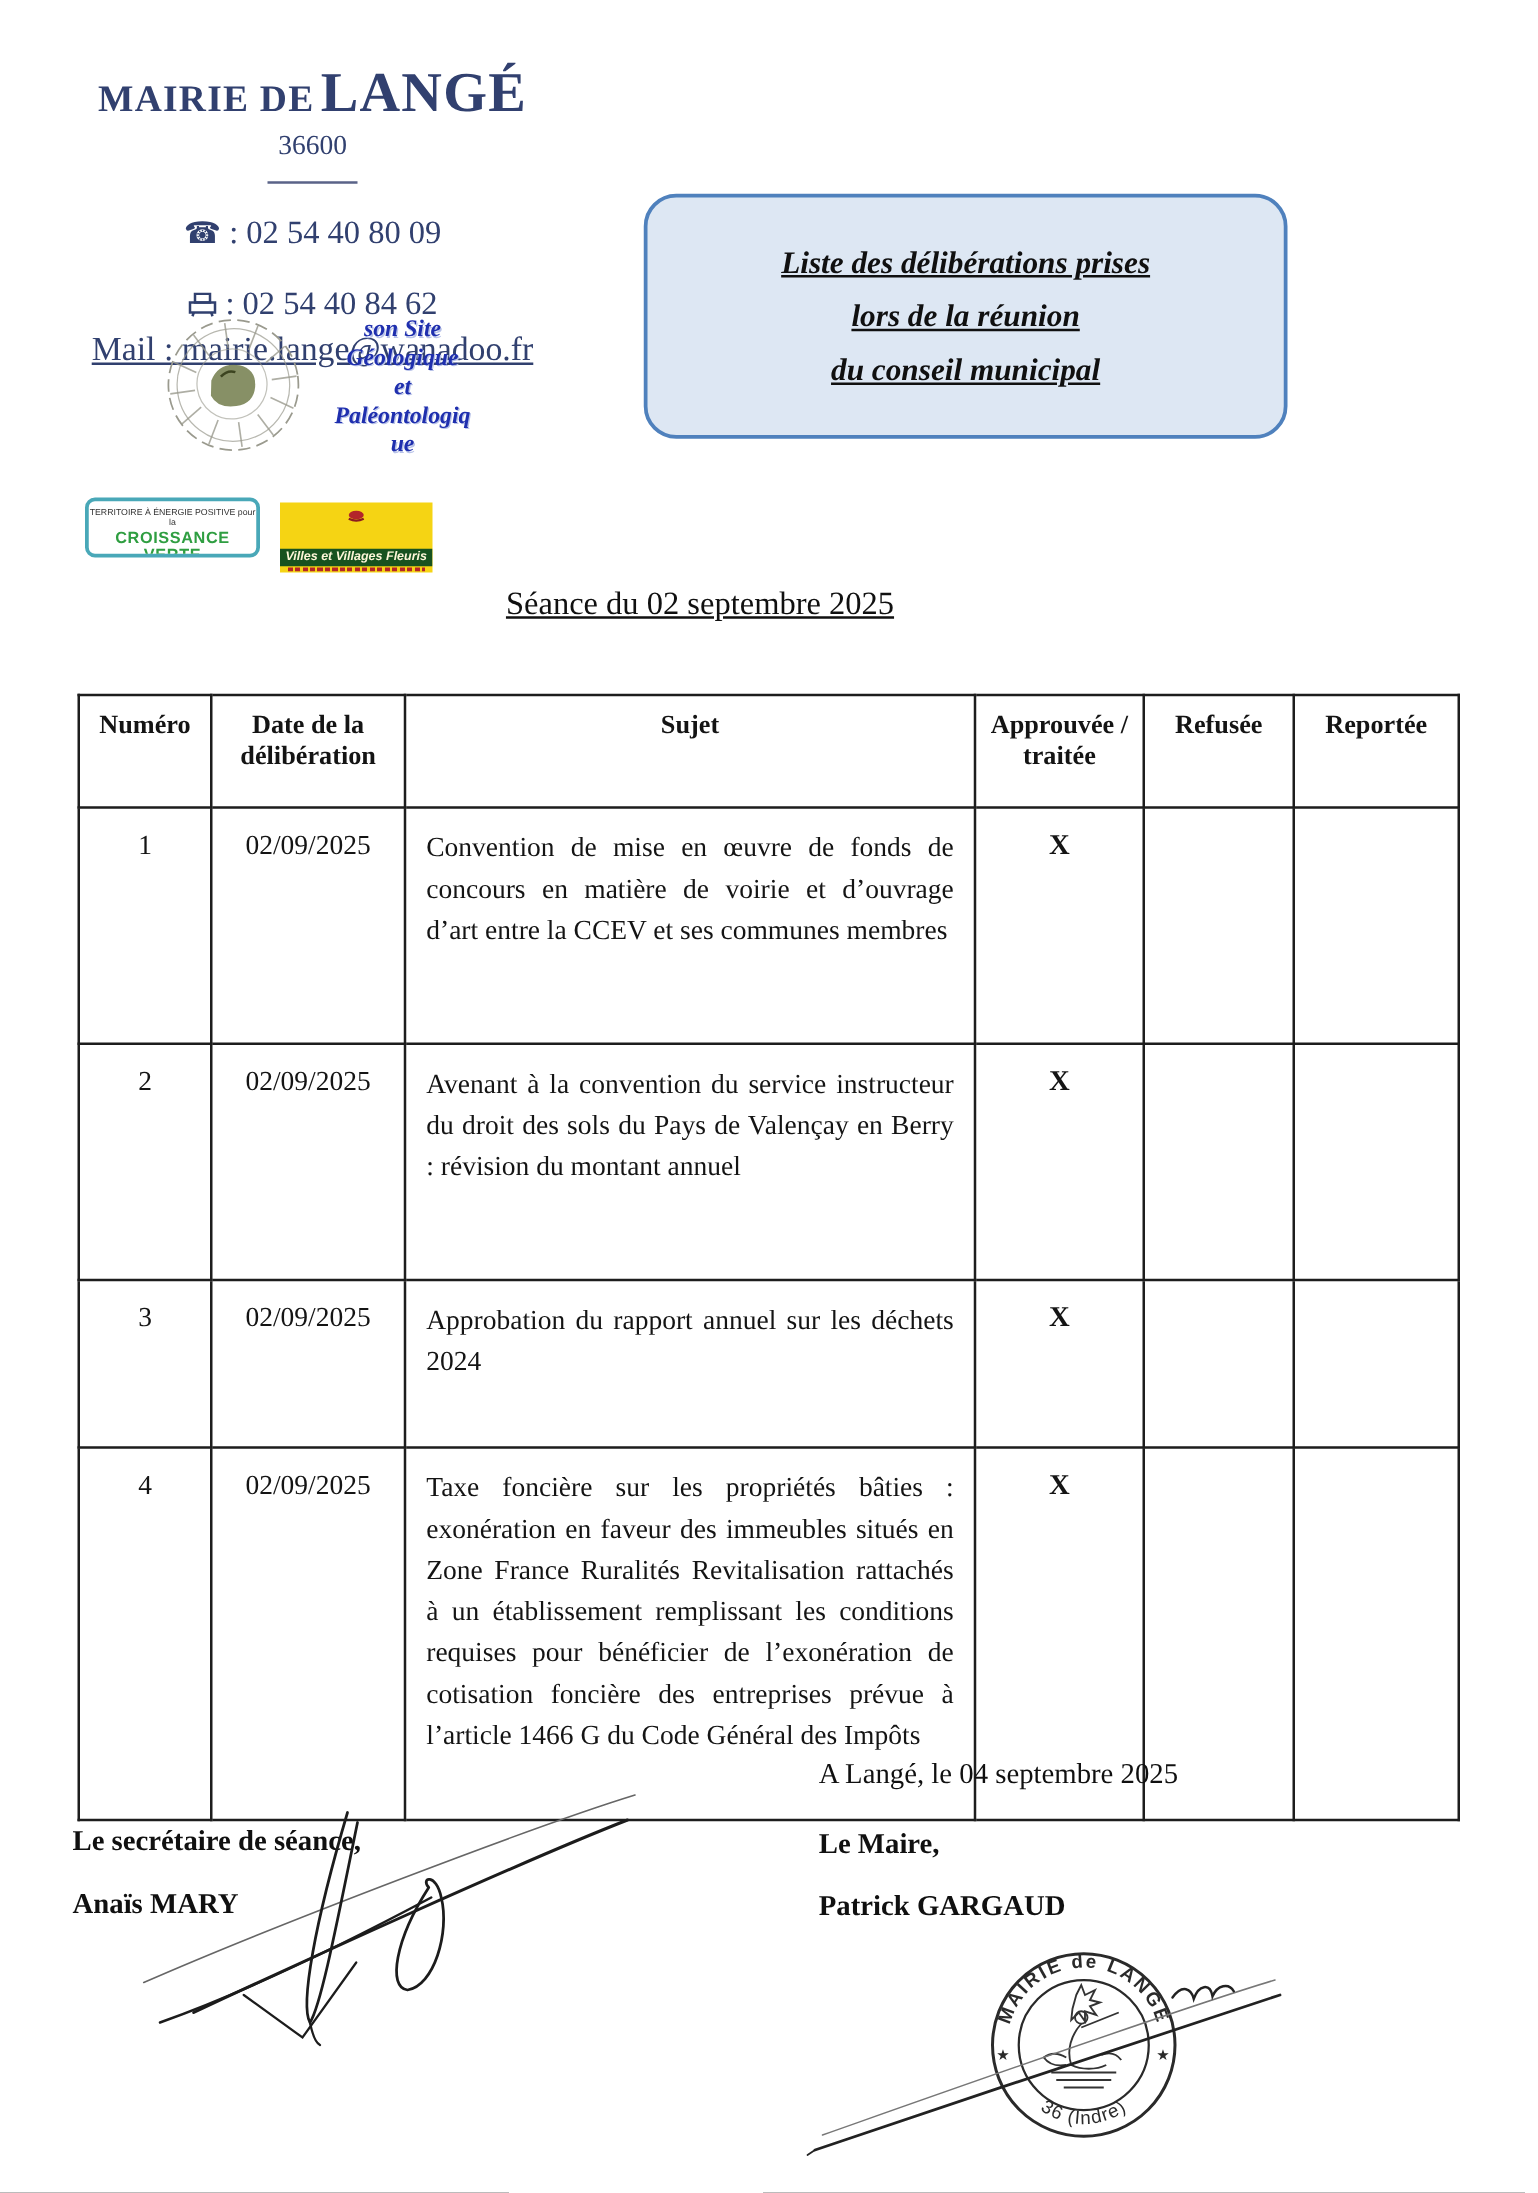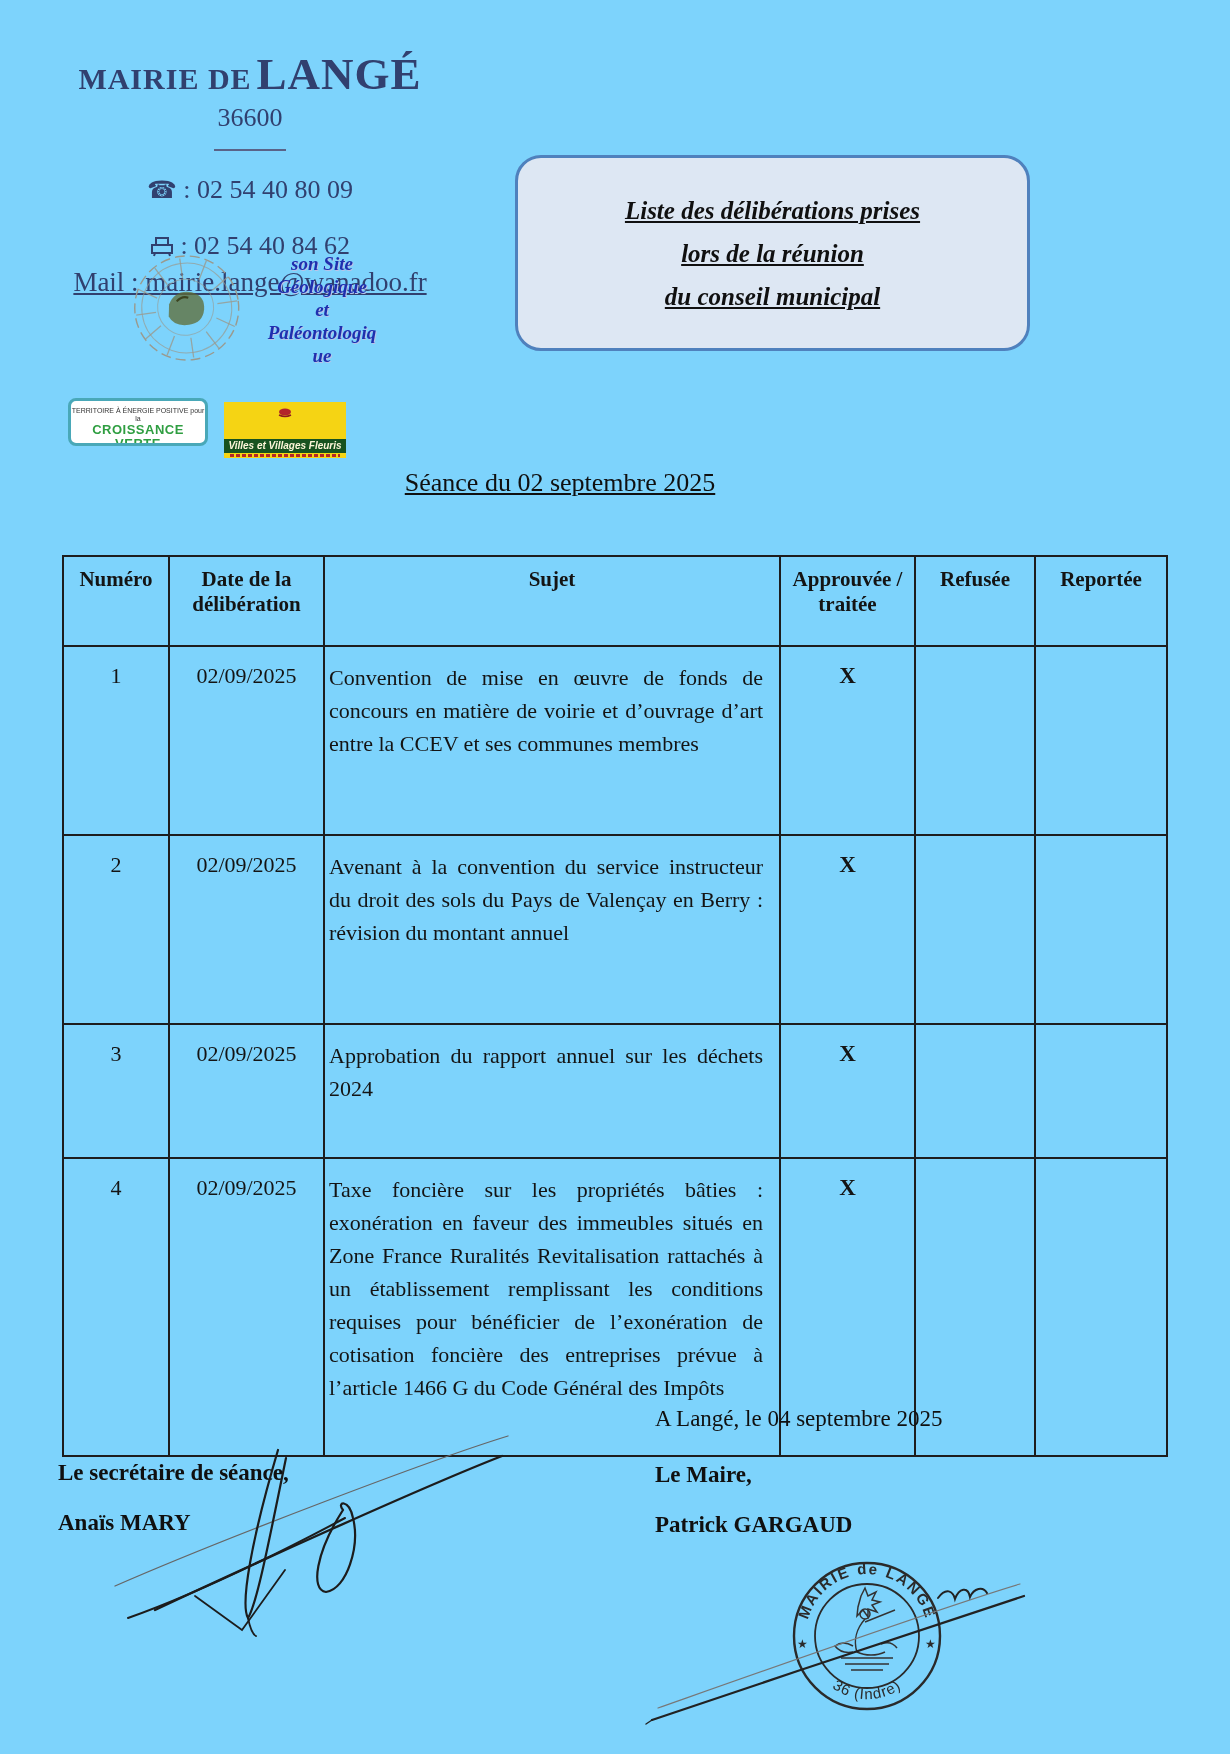--- a/index.html
+++ b/index.html
@@ -1,25 +1,25 @@
 <!DOCTYPE html>
 <html><head>
 <meta charset="utf-8">
 <style>
   html,body{margin:0;padding:0;background:#888;}
   .page{
-    position:relative;width:1230px;height:1754px;margin:0 auto;background:#7dd3fc;
+    position:relative;width:1230px;height:1754px;margin:0 auto;background:#ffffff;
     font-family:"Liberation Serif","DejaVu Serif",serif;color:#141414;overflow:hidden;
   }
   
   .letterhead{position:absolute;left:40px;top:52px;width:420px;text-align:center;color:#31406f;}
   .lh-title{font-weight:bold;letter-spacing:1px;line-height:1;}
   .lh-title .small{font-size:30px;}
   .lh-title .big{font-size:45px;}
-  .lh-cp{font-size:26px;margin-top:6px;color:#31406f;}
+  .lh-cp{font-size:22px;margin-top:6px;color:#31406f;}
   .lh-rule{width:72px;border:none;border-top:2px solid #5a6388;margin:16px auto 12px auto;}
   .lh-contact{font-size:26px;line-height:34px;color:#31406f;margin-top:22px;}
   .lh-contact .icon{font-size:24px;}
   .lh-mail{font-size:27px;margin-top:4px;text-decoration:underline;color:#31406f;white-space:nowrap;}
   .fax-svg{vertical-align:-3px;}
   
   .fossil{position:absolute;left:122px;top:250px;}
   .site-caption{
     position:absolute;left:262px;top:252px;width:120px;text-align:center;
     font-style:italic;font-weight:bold;font-size:19px;line-height:23px;color:#1f2fae;
@@ -53,21 +53,21 @@
   .title-box .inner div{text-decoration:underline;}
   
   .seance{position:absolute;left:230px;top:468px;width:660px;text-align:center;
     font-size:26px;font-weight:normal;text-decoration:underline;color:#101010;}
   
   table.delibs{position:absolute;left:62px;top:555px;width:1104px;border-collapse:collapse;table-layout:fixed;}
   table.delibs th,table.delibs td{border:2px solid #1d1d1d;vertical-align:top;overflow-wrap:anywhere;}
   table.delibs th{font-size:21px;font-weight:bold;text-align:center;padding:10px 6px;height:68px;}
   td.c-num{font-size:22px;text-align:center;padding-top:16px;}
   td.c-date{font-size:22px;text-align:center;padding-top:16px;}
-  td.c-sujet{font-size:22px;text-align:justify;padding:14px 16px 10px 4px;line-height:33px;}
+  td.c-sujet{font-size:22px;text-align:justify;padding:14px 16px 10px 16px;line-height:33px;}
   td.c-mark{font-size:23px;font-weight:bold;text-align:center;padding-top:16px;}
   tr.r1 td{height:163px;} tr.r2 td{height:163px;} tr.r3 td{height:108px;} tr.r4 td{height:272px;}
   
   .f-line{position:absolute;font-size:23px;color:#101010;white-space:nowrap;}
   .bold{font-weight:bold;}
   .sig-left{position:absolute;left:100px;top:1418px;pointer-events:none;}
   .seal-wrap{position:absolute;left:757px;top:1526px;pointer-events:none;}
   .sig-right{position:absolute;left:640px;top:1560px;pointer-events:none;}
 </style>
 </head>

